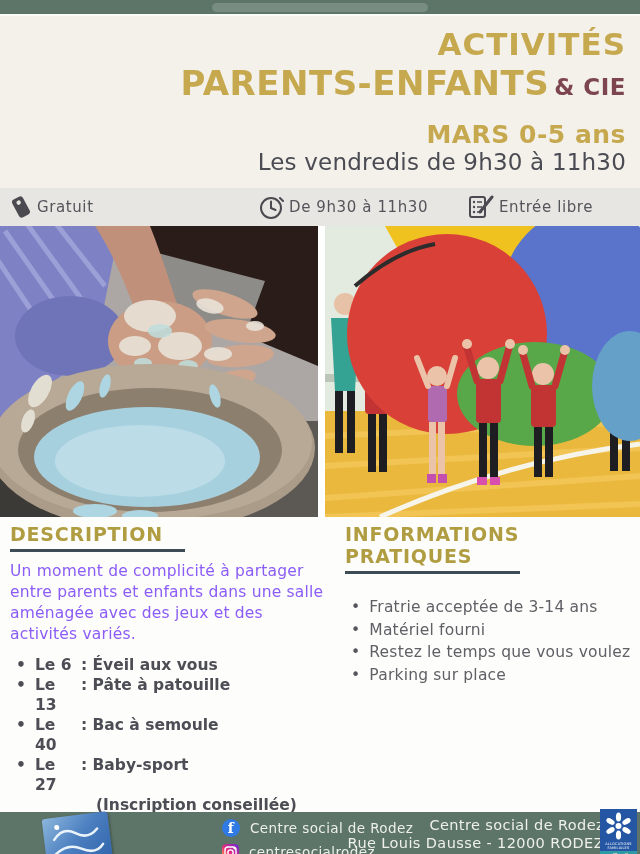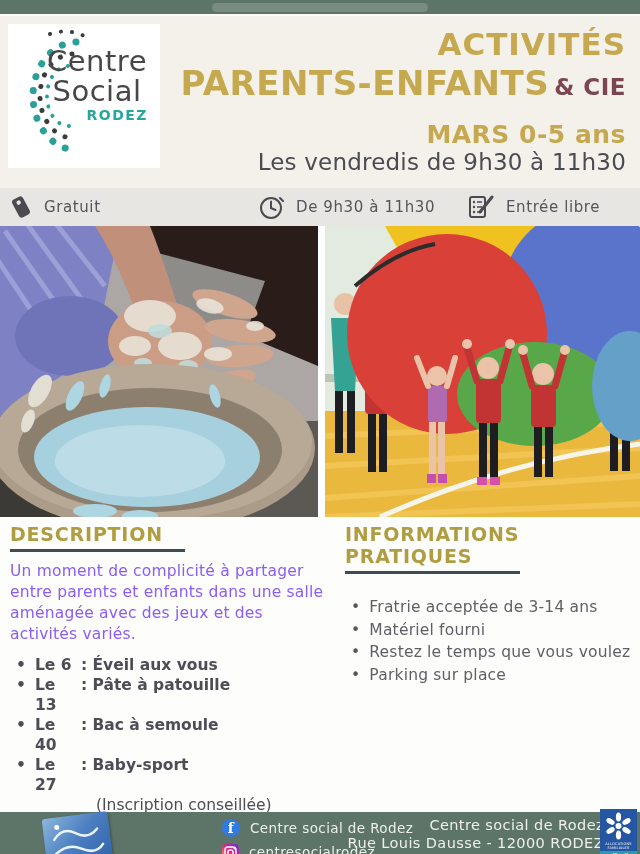--- a/index.html
+++ b/index.html
@@ -20,42 +20,42 @@
   .titles{position:absolute;right:14px;top:10px;text-align:right;}
   .t1{font-size:31px;font-weight:bold;color:#c6a84e;letter-spacing:1px;line-height:36px;}
   .t2{line-height:42px;}
   .t2 .main{font-size:34px;font-weight:bold;color:#c6a84e;letter-spacing:.5px;}
   .t2 .cie{font-size:23px;font-weight:bold;color:#7d464e;letter-spacing:.5px;}
   .t3{font-size:25px;font-weight:bold;color:#c6a84e;letter-spacing:.5px;margin-top:9px;}
   .t4{font-size:23px;color:#4b4b53;letter-spacing:.2px;}
 
   
   .infobar{position:absolute;top:188px;left:0;width:640px;height:38px;background:#e8e6e2;}
-  .info-item{position:absolute;top:0;height:38px;display:flex;align-items:center;gap:12px;
+  .info-item{position:absolute;top:0;height:38px;display:flex;align-items:center;gap:5px;
     font-size:15px;color:#54545b;letter-spacing:.6px;}
   .info-item svg{display:block;}
   #i1{left:10px;} #i2{left:258px;} #i3{left:468px;}
 
   
   .photos{position:absolute;top:226px;left:0;width:640px;height:291px;background:#fff;display:flex;gap:7px;}
   .photo{height:291px;overflow:hidden;} .photo svg{display:block;}
   .photo.left{width:318px;} .photo.right{width:315px;}
 
   
   .content{position:absolute;top:517px;left:0;width:552px;height:295px;background:#fdfdfb;}
   .col-left{position:absolute;left:10px;top:6px;width:318px;}
   .col-right{position:absolute;left:345px;top:6px;width:290px;}
   h2{margin:0;font-size:19px;font-weight:bold;color:#b19d41;letter-spacing:.8px;}
   .rule{height:3px;background:#3e4d55;width:175px;margin:4px 0 9px;}
   .desc-p{margin:0;font-size:15.5px;color:#8b5cf6;line-height:21px;letter-spacing:.2px;}
   ul.sched{list-style:none;margin:10px 0 0;padding:0 0 0 6px;}
   ul.sched li{display:flex;font-size:15.5px;font-weight:bold;color:#4d4d55;line-height:20px;}
   ul.sched li .b{margin-right:9px;}
   ul.sched li .day{width:46px;}
-  .note{font-size:15.5px;font-weight:normal;color:#4d4d55;line-height:20px;margin-left:86px;}
+  .note{font-size:15.5px;font-weight:bold;color:#4d4d55;line-height:20px;margin-left:86px;}
   .animee-h{margin-top:9px;}
   ul.infos{list-style:none;margin:22px 0 0;padding:0 0 0 6px;}
   ul.infos li{display:flex;font-size:15.5px;color:#5f5f66;line-height:22.5px;letter-spacing:.2px;}
   ul.infos li .b{margin-right:9px;color:#55555c;}
 
   
   .footer{position:absolute;top:812px;left:0;width:640px;height:60px;background:#5d7568;}
   .f-logo{position:absolute;left:45px;top:3px;width:66px;height:60px;border-radius:3px;
     background:linear-gradient(135deg,#8cb6dc 0%,#4b7fc0 45%,#2b5ea6 100%);transform:rotate(-7deg);
     box-shadow:1px 1px 3px rgba(0,0,0,.35);}
@@ -76,33 +76,20 @@
 </head>
 <body>
 
 <div class="poster">
 
   <div class="topbar">
     <div class="topbar-tab"></div>
   </div>
 
   <header class="header">
-    <div class="logo-box">
-      <svg class="logo-dots" width="96" height="136" viewBox="0 0 96 136">
-        <path d="M66,14 A44,54 0 1 0 68,122" fill="none" stroke="#2aa198" stroke-width="7" stroke-linecap="round" stroke-dasharray="0.1 14"></path>
-        <path d="M62,26 A33,42 0 1 0 64,110" fill="none" stroke="#3c3c3c" stroke-width="5" stroke-linecap="round" stroke-dasharray="0.1 12"></path>
-        <path d="M58,38 A22,30 0 1 0 60,98" fill="none" stroke="#2aa198" stroke-width="4" stroke-linecap="round" stroke-dasharray="0.1 10"></path>
-        <path d="M40,6 A52,62 0 0 1 78,10" fill="none" stroke="#3c3c3c" stroke-width="4" stroke-linecap="round" stroke-dasharray="0.1 11"></path>
-      </svg>
-      <div class="logo-text">
-        <div class="logo-l1">Centre</div>
-        <div class="logo-l2">Social</div>
-        <div class="logo-city">RODEZ</div>
-      </div>
-    </div>
     <div class="titles">
       <div class="t1">ACTIVITÉS</div>
       <div class="t2">
         <span class="main">PARENTS-ENFANTS</span>
         <span class="cie">&amp; CIE</span>
       </div>
       <div class="t3">MARS 0-5 ans</div>
       <div class="t4">Les vendredis de 9h30 à 11h30</div>
     </div>
   </header>

